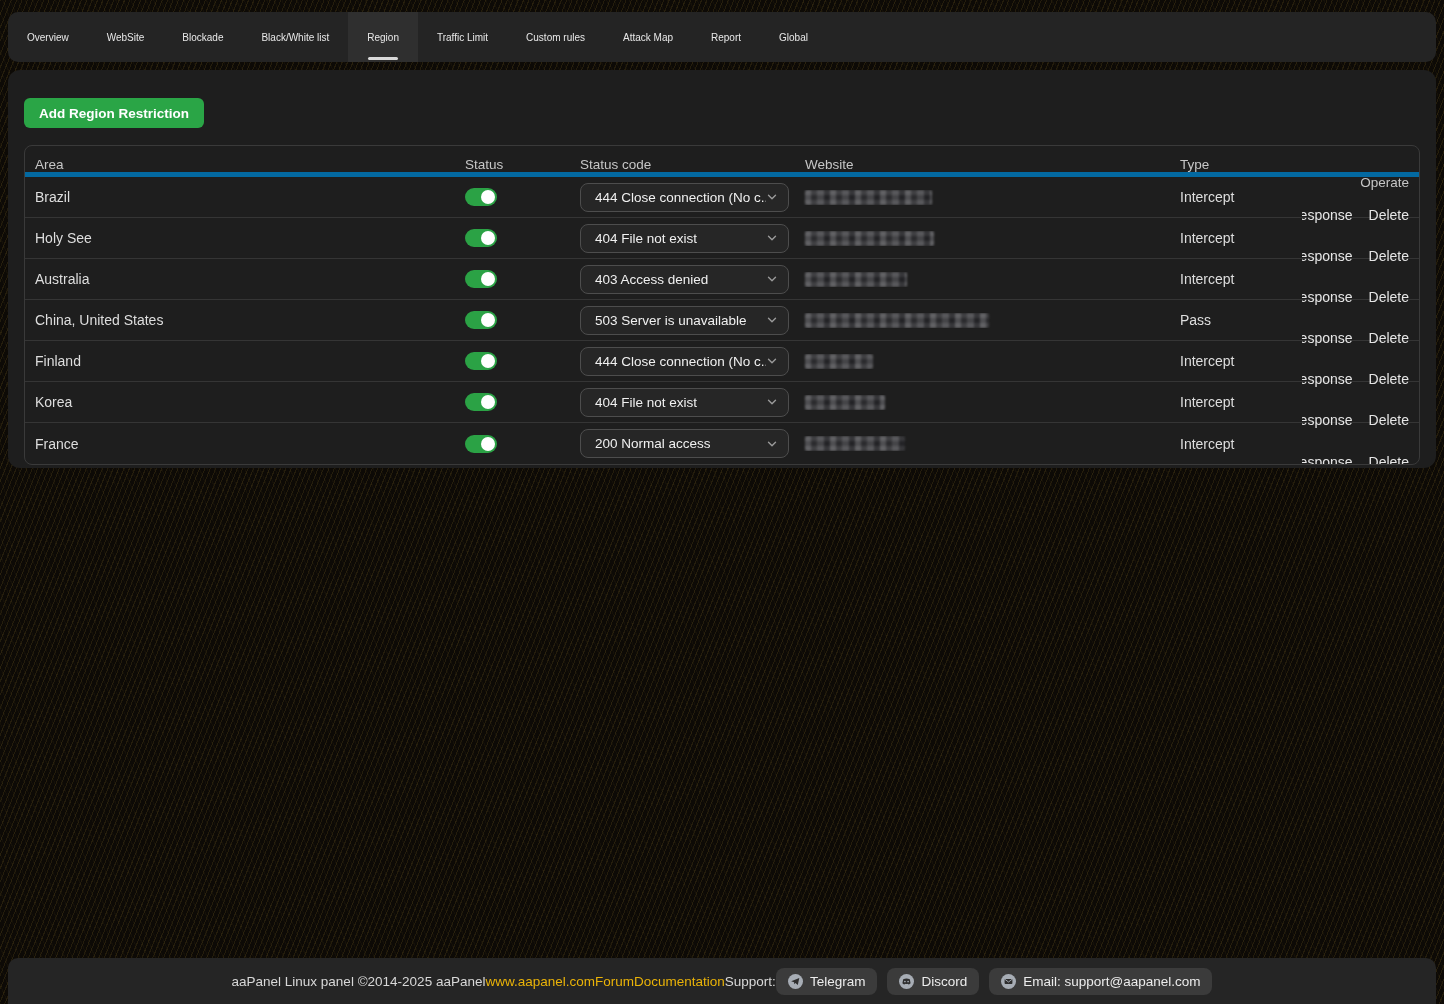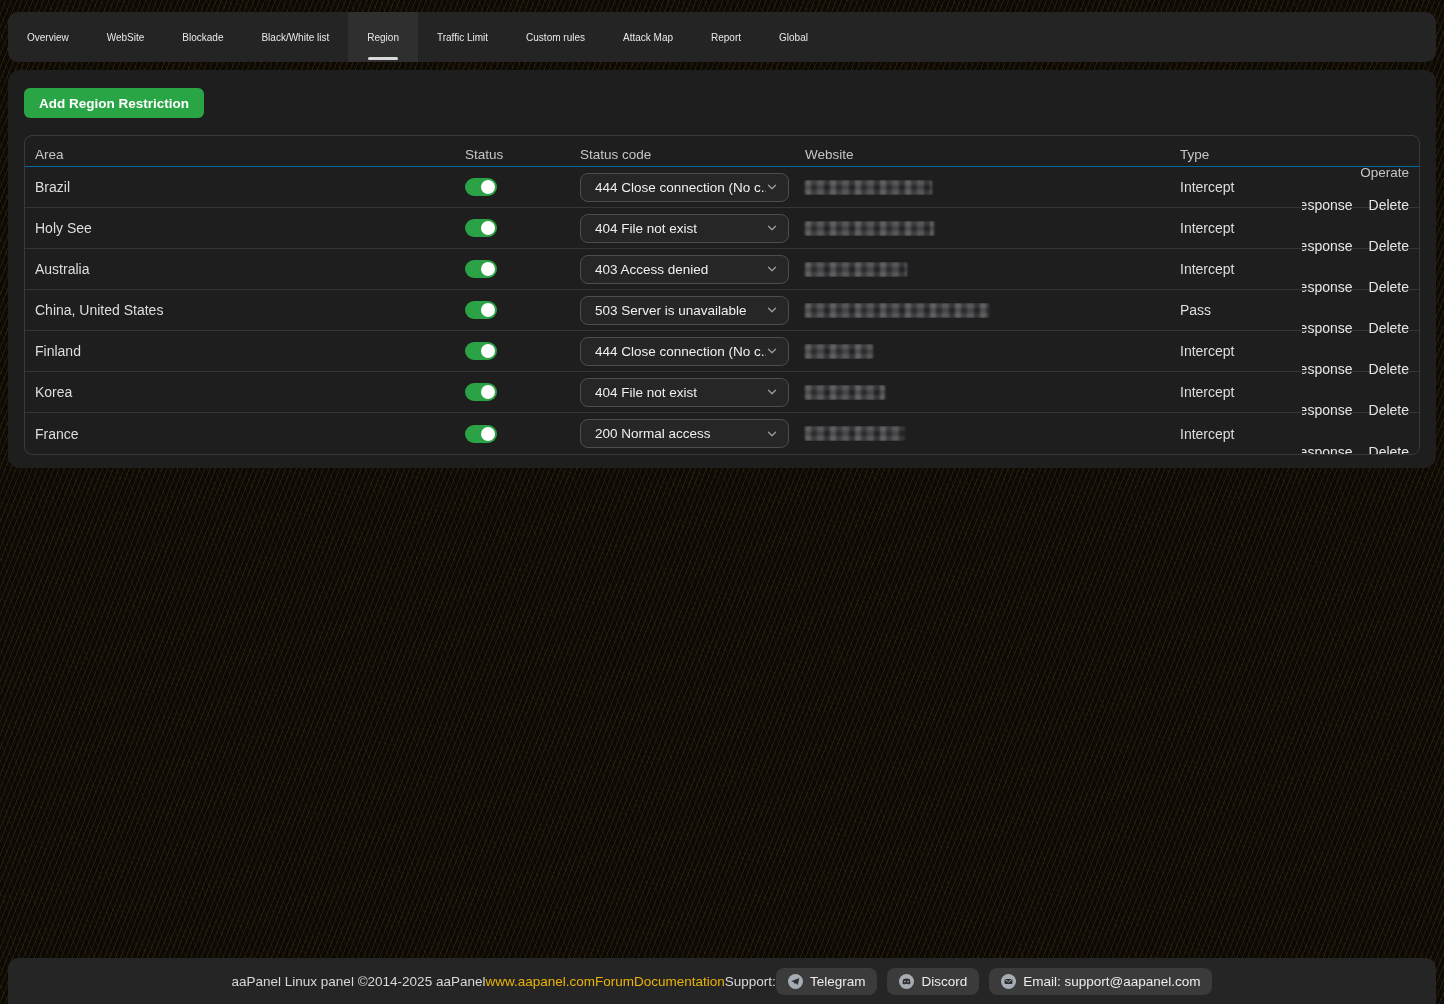--- a/index.html
+++ b/index.html
@@ -31,40 +31,40 @@
   }
   .nav-tab.active { background:#2f2f2f; }
   .nav-tab.active::after {
     content:""; position:absolute; left:50%; transform:translateX(-50%);
     bottom:2px; width:30px; height:3px; border-radius:2px; background:#d9d9d9;
   }
 
   
   .panel {
     position:absolute; left:8px; top:70px; width:1428px; height:398px;
-    background:#1e1e1e; border-radius:12px; padding:18px 16px;
+    background:#1e1e1e; border-radius:12px; padding:28px 16px;
   }
   .add-btn {
     display:inline-flex; align-items:center; height:30px; padding:0 15px;
     background:#2aa546; color:#ffffff; border:none; border-radius:6px;
     font-size:13.5px; font-weight:700; font-family:inherit; cursor:pointer;
     margin-bottom:17px;
   }
 
   
   .tbl {
     width:1396px; border:1px solid #3a3a3a; border-radius:8px;
     overflow:hidden;
   }
   .trow, .thead {
     display:grid;
     grid-template-columns:430px 115px 225px 375px 132px 1fr;
     align-items:center;
   }
-  .thead { height:31px; border-bottom:1px solid #0369a1; }
+  .thead { height:31px; border-bottom:5px solid #0369a1; }
   .trow  { height:41px; border-bottom:1px solid #353535; }
   .trow:last-child { border-bottom:none; }
   .cell { padding-left:10px; font-size:14px; color:#dedede; overflow:hidden; }
   .thead .cell { font-size:13.5px; color:#c6c6c6; }
   .cell.op { text-align:right; padding-right:10px; display:flex; justify-content:flex-end; align-items:center;margin-top:36px; }
   .thead .cell.op { display:block; }
 
   .toggle {
     width:32px; height:18px; border-radius:9px; background:#2ba245;
     position:relative; cursor:pointer;

